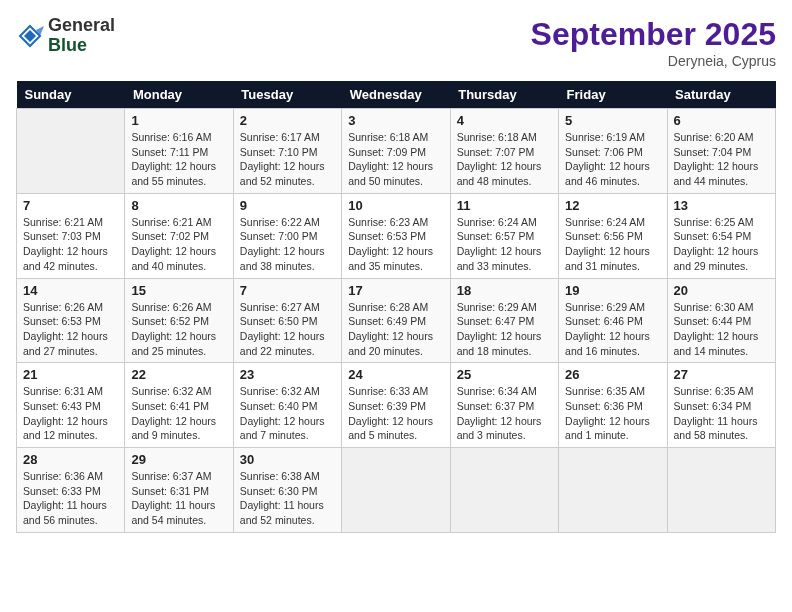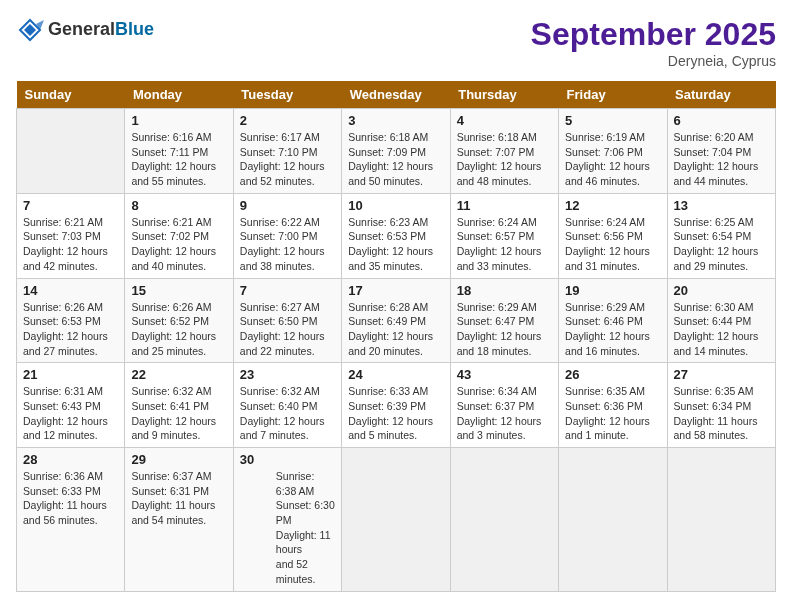--- a/index.html
+++ b/index.html
@@ -15,27 +15,27 @@
       justify-content: space-between;
       align-items: flex-start;
       margin-bottom: 12px;
     }
     .logo {
       display: flex;
       align-items: center;
     }
     .logo-text {
       display: flex;
-      flex-direction: row;
+      flex-direction: column;
       font-size: 18px;
       font-weight: bold;
       line-height: 1.1;
     }
     .logo-general { color: #333; }
-    .logo-blue { color: #0369a1; }
+    .logo-blue { color: #14532d; }
     .logo-icon {
       width: 28px;
       height: 28px;
       margin-right: 4px;
     }
     .title-area {
       text-align: right;
     }
     .month-title {
       font-size: 32px;
@@ -46,21 +46,21 @@
       font-size: 14px;
       color: #555;
       text-align: right;
     }
     table {
       width: 100%;
       border-collapse: collapse;
       font-size: 11px;
     }
     thead tr th {
-      background: #a16207;
+      background: #0f172a;
       color: #fff;
       text-align: left;
       padding: 6px 8px;
       font-size: 13px;
       font-weight: bold;
     }
     tbody tr td {
       border: 1px solid #ccc;
       vertical-align: top;
       padding: 4px 6px;
@@ -294,21 +294,21 @@
 and 7 minutes.</div>
         </td>
         <td>
           <div class="day-num">24</div>
           <div class="day-info" style="white-space: pre-line;">Sunrise: 6:33 AM
 Sunset: 6:39 PM
 Daylight: 12 hours
 and 5 minutes.</div>
         </td>
         <td>
-          <div class="day-num">43</div>
+          <div class="day-num">25</div>
           <div class="day-info" style="white-space: pre-line;">Sunrise: 6:34 AM
 Sunset: 6:37 PM
 Daylight: 12 hours
 and 3 minutes.</div>
         </td>
         <td>
           <div class="day-num">26</div>
           <div class="day-info" style="white-space: pre-line;">Sunrise: 6:35 AM
 Sunset: 6:36 PM
 Daylight: 12 hours
@@ -332,21 +332,21 @@
         </td>
         <td>
           <div class="day-num">29</div>
           <div class="day-info" style="white-space: pre-line;">Sunrise: 6:37 AM
 Sunset: 6:31 PM
 Daylight: 11 hours
 and 54 minutes.</div>
         </td>
         <td>
           <div class="day-num">30</div>
-          <div class="day-info" style="white-space: pre-line; margin-left: 36px;">Sunrise: 6:38 AM
+          <div class="day-info" style="white-space: pre-line;">Sunrise: 6:38 AM
 Sunset: 6:30 PM
 Daylight: 11 hours
 and 52 minutes.</div>
         </td>
         <td class="empty-cell"></td>
         <td class="empty-cell"></td>
         <td class="empty-cell"></td>
         <td class="empty-cell"></td>
       </tr>
     </tbody>

